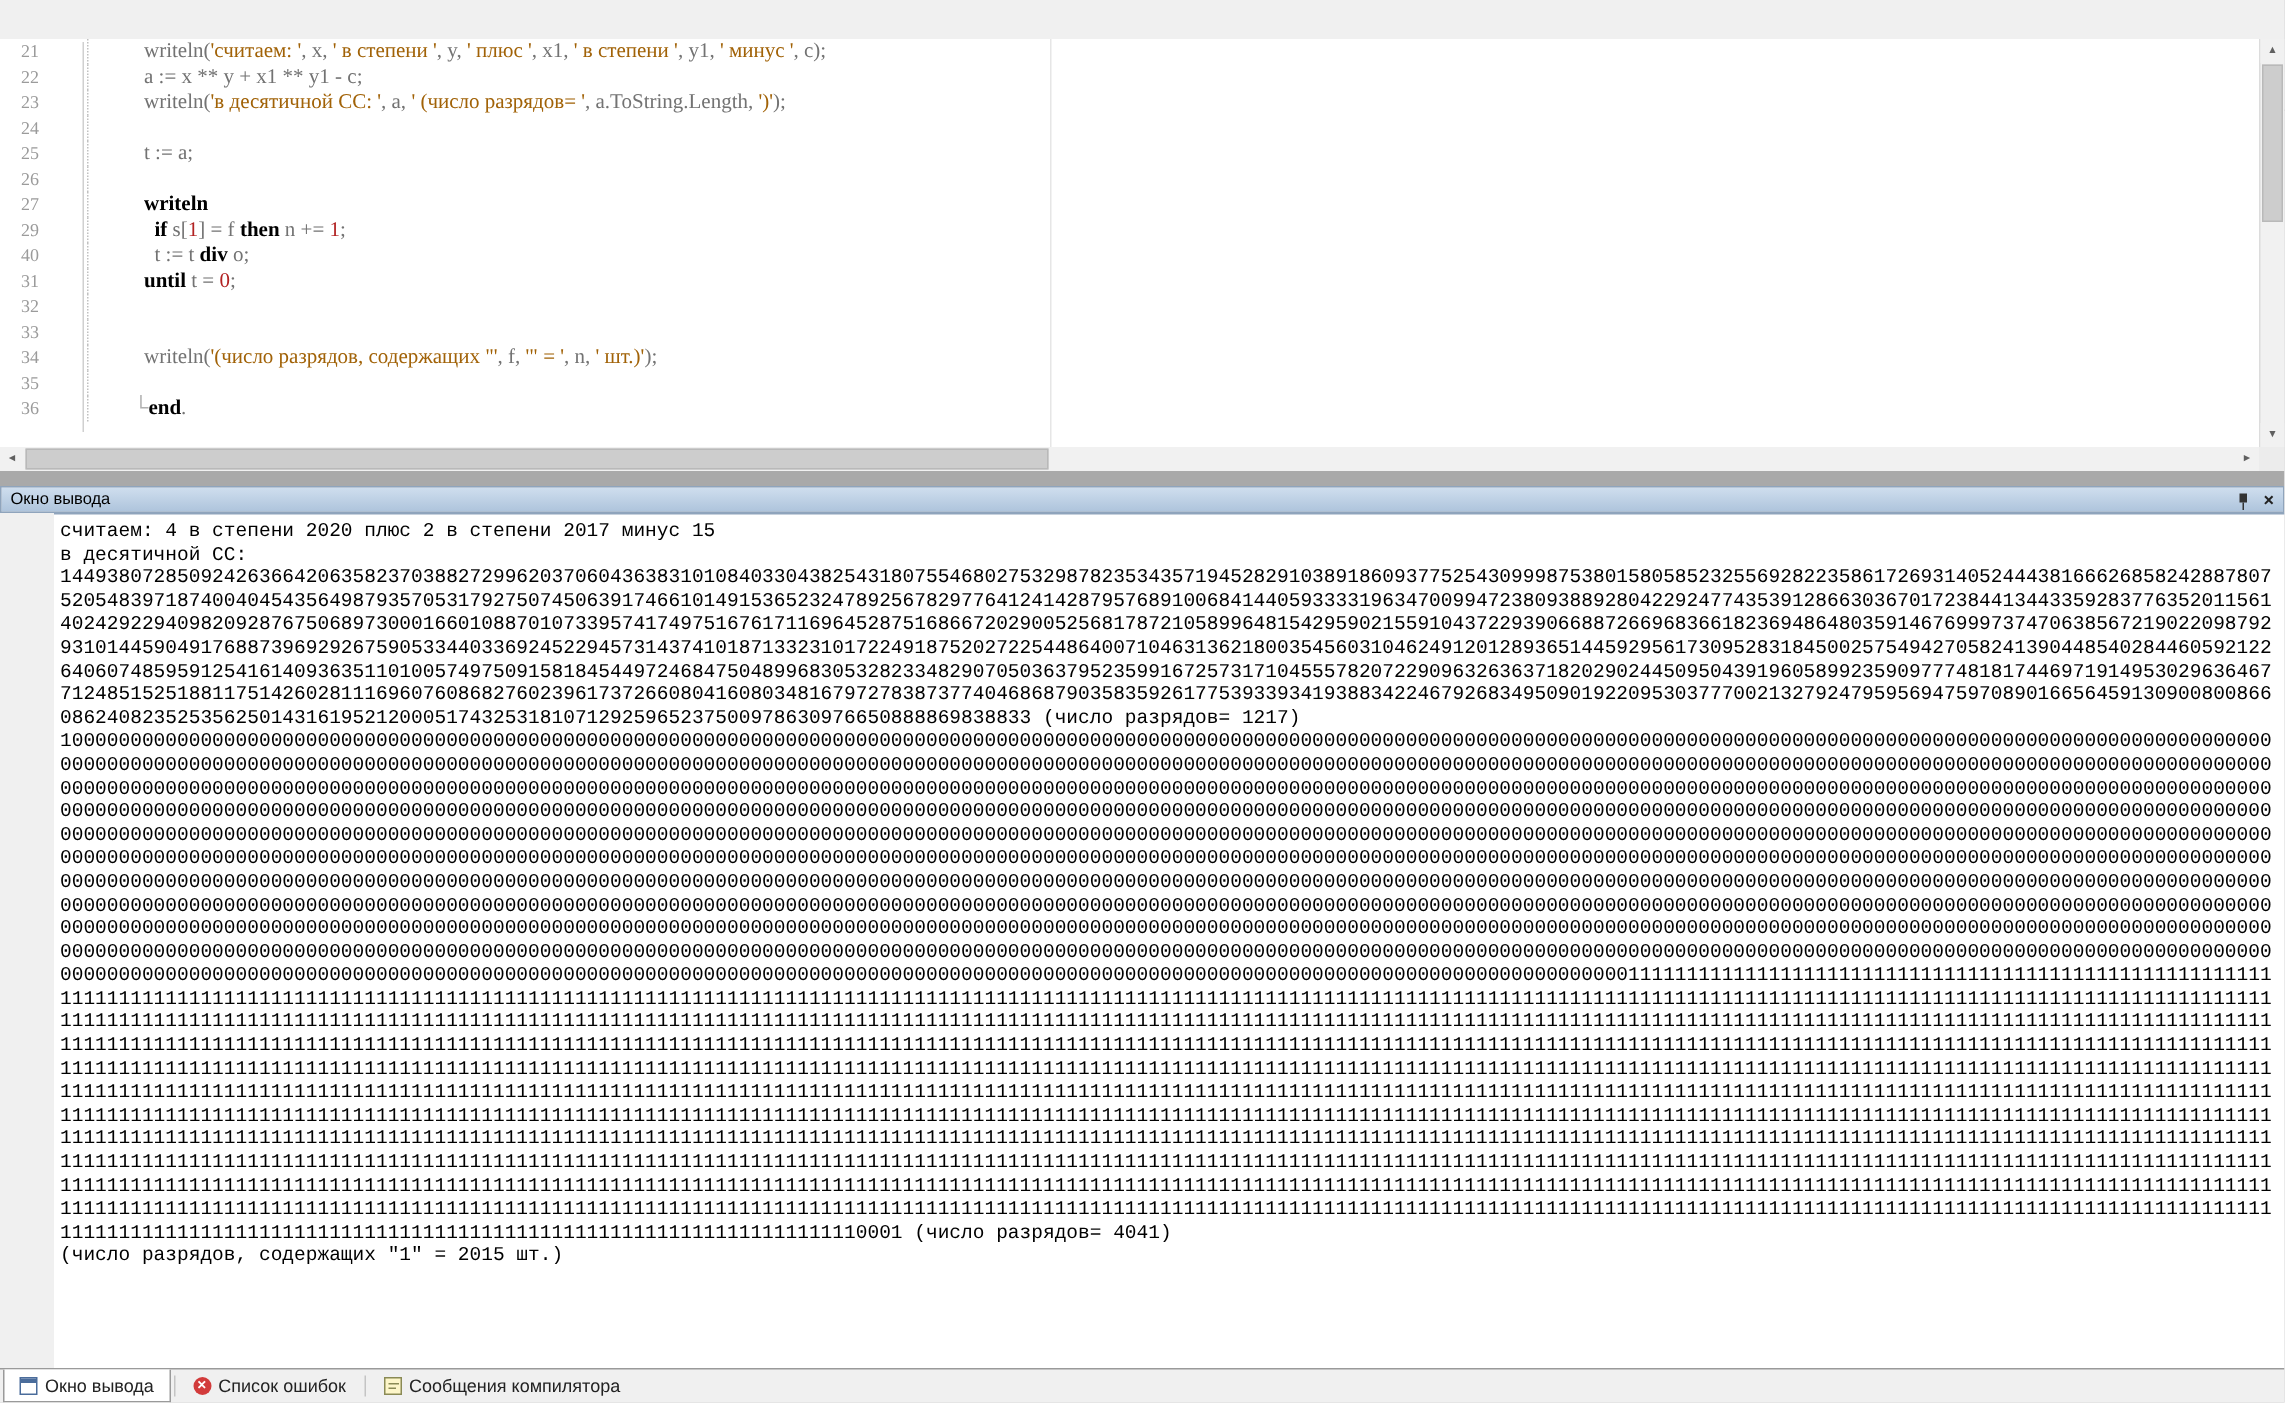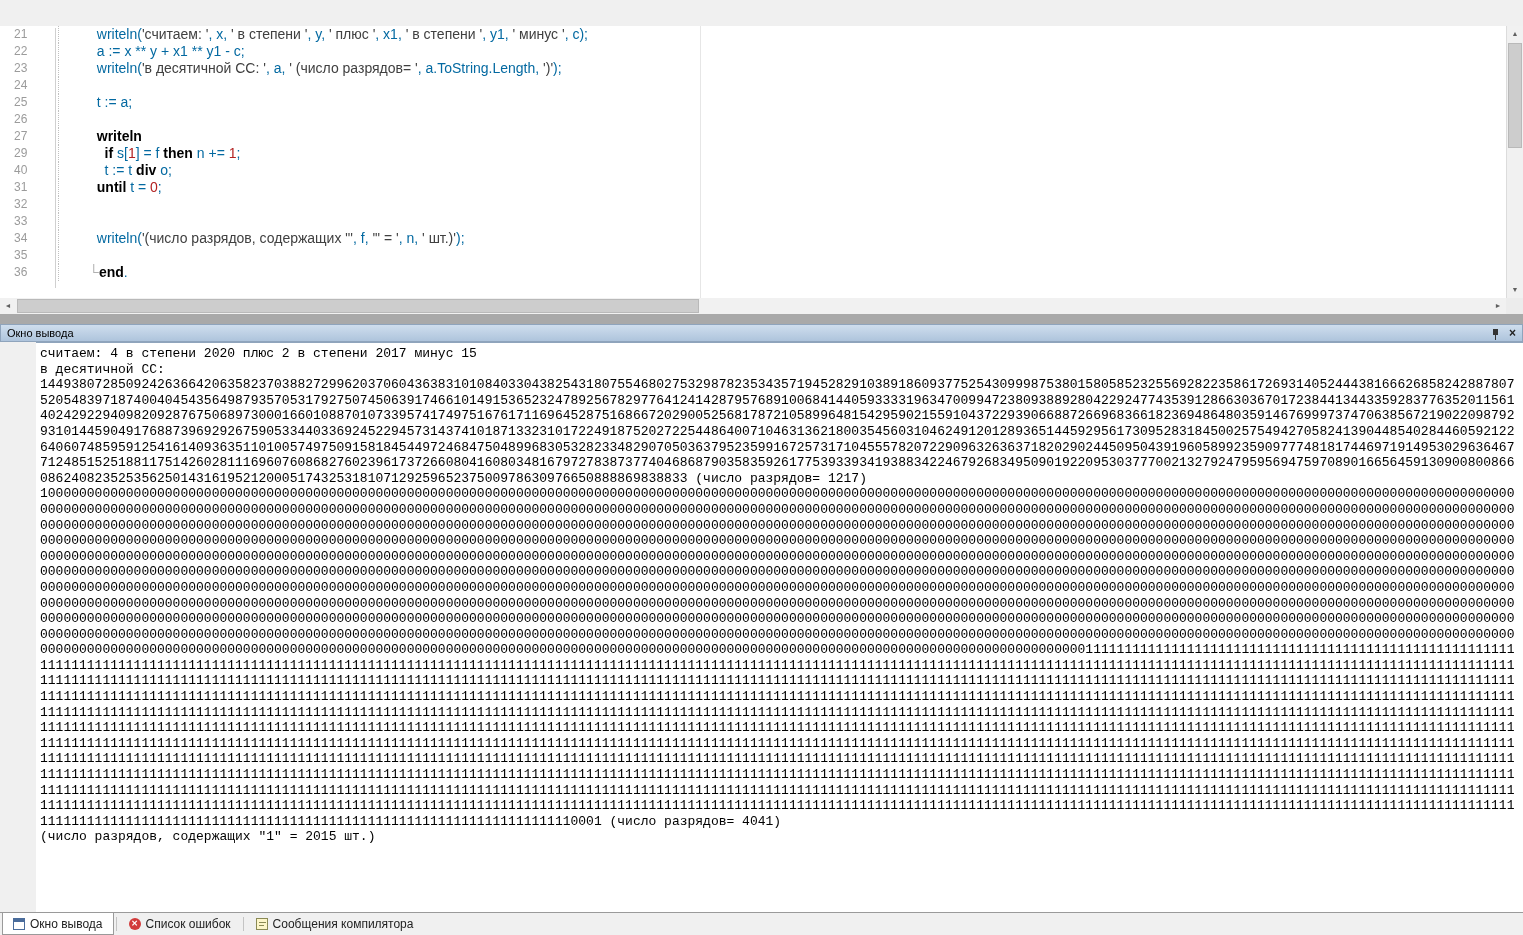--- a/index.html
+++ b/index.html
@@ -12,27 +12,27 @@
   .doctab{position:absolute;left:8px;top:2px;height:24px;background:#fdfdfd;
           border:1px solid #8f8f8f;border-bottom:1px solid #fdfdfd;border-top-left-radius:4px;
           padding:0 16px 0 12px;font-size:12px;font-weight:bold;line-height:23px;white-space:nowrap;}
   .doctab::before{content:"";position:absolute;left:-7px;bottom:-1px;width:10px;height:26px;
           border-left:1px solid #8f8f8f;transform:skewX(-18deg);background:#fdfdfd;border-top-left-radius:3px;}
   .strip-icons{position:absolute;right:6px;top:5px;display:flex;gap:10px;color:#444;}
   .strip-icons span{font-size:11px;line-height:16px;cursor:default;}
 
   
   .editor{position:absolute;left:0;top:26px;width:1506px;height:272px;background:#fff;overflow:hidden;}
-  .code-row{display:flex;height:17px;line-height:17px;font-family:Liberation Sans, sans-serif;font-size:14px;gap:17px;}
+  .code-row{display:flex;height:17px;line-height:17px;font-family:Liberation Serif, serif;font-size:14px;gap:17px;}
   .ln{flex:none;width:26px;padding-left:14px;color:#9b9b9b;font-size:12px;line-height:17px;}
   .bm{flex:none;width:13px;border-left:1px dotted #c0c0c0;margin-left:1px;}
   .codetext{white-space:pre;}
-  .tok-p{color:#0369a1;}
+  .tok-p{color:#737373;}
   .tok-k{color:#000;font-weight:bold;}
-  .tok-s{color:#404040;}
+  .tok-s{color:#a16207;}
   .tok-n{color:#b22222;}
   .tok-g{color:#b0b0b0;}
   .col-margin{position:absolute;left:700px;top:0;width:1px;height:100%;background:#e6e6e6;}
   .struct-line{position:absolute;left:55px;top:2px;width:1px;height:260px;background:#d0d0d0;}
 
   
   .vscroll{position:absolute;right:0;top:26px;width:17px;height:272px;background:#f1f1f1;border-left:1px solid #dcdcdc;box-sizing:border-box;}
   .sbtn{position:absolute;width:16px;height:16px;font-size:7px;color:#606060;text-align:center;line-height:16px;background:#f1f1f1;}
   .vthumb{position:absolute;left:1px;top:17px;width:14px;height:105px;background:#cdcdcd;border:1px solid #b9b9b9;box-sizing:border-box;}
   .hscroll{position:absolute;left:0;top:298px;width:1506px;height:16px;background:#f1f1f1;}

